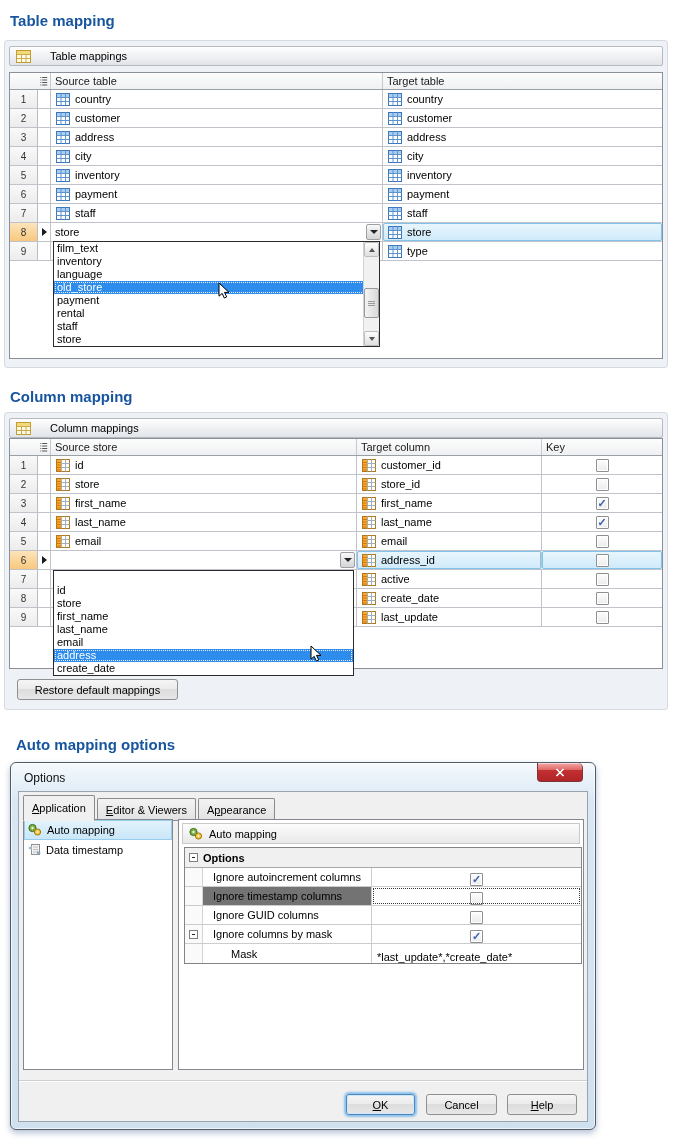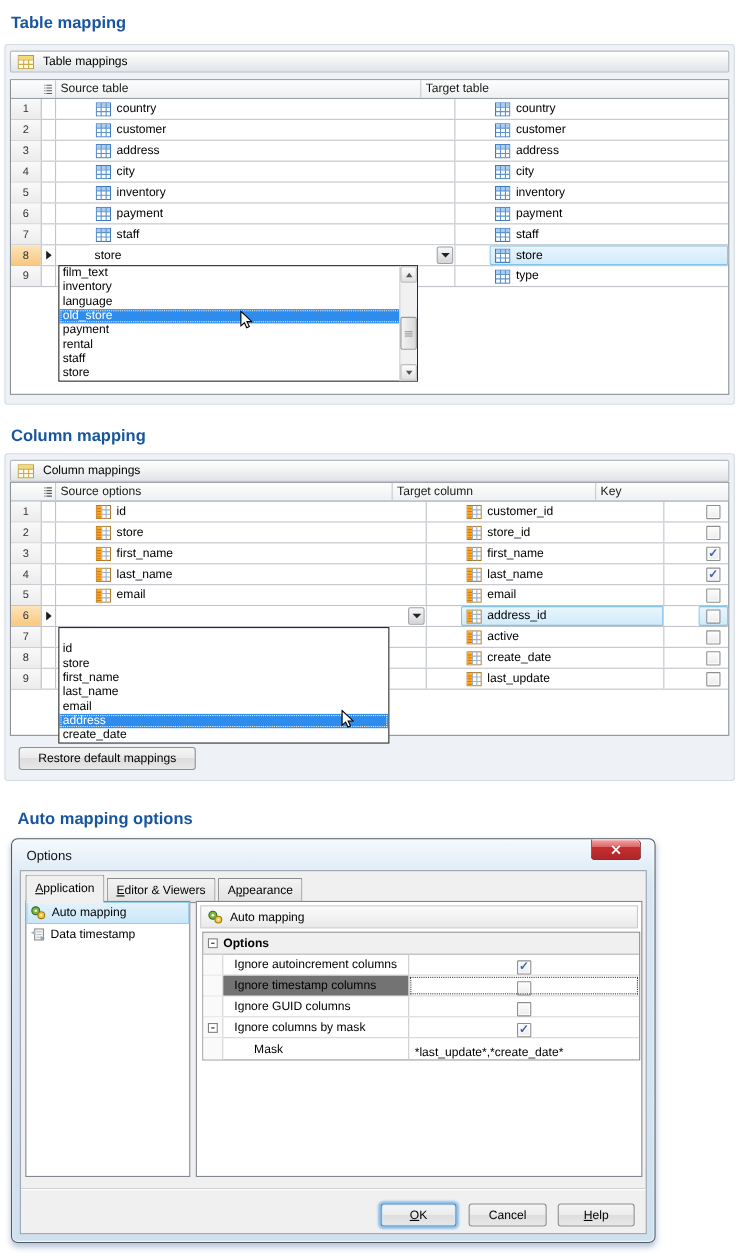--- a/index.html
+++ b/index.html
@@ -11,41 +11,41 @@
   }
   .h1 { position: absolute; font-size: 15px; font-weight: bold; color: #17559e; }
 
   
   .section-panel { position: absolute; background: #eef1f5; border: 1px solid #d5dae0; border-radius: 3px; }
   #panel1 { left: 4px; top: 40px; width: 664px; height: 328px; }
   #panel2 { left: 4px; top: 412px; width: 664px; height: 298px; }
   .panel-header {
     position: absolute; left: 4px; top: 5px; right: 4px; height: 20px;
     background: linear-gradient(#ffffff, #e1e4e8); border: 1px solid #b6bac0; border-radius: 2px;
-    display: flex; align-items: center; gap: 8px; padding-left: 6px;
+    display: flex; align-items: center; gap: 19px; padding-left: 6px;
   }
   .icon { display: inline-flex; align-items: center; flex: 0 0 auto; }
 
   
   .grid { position: absolute; background: #fff; border: 1px solid #8a9097; }
   #grid1 { left: 4px; top: 31px; width: 654px; height: 287px; }
   #grid2 { left: 4px; top: 25px; width: 654px; height: 231px; }
   .grid-header { display: flex; height: 17px; background: linear-gradient(#fdfdfd,#eef0f2); border-bottom: 1px solid #9aa0a7; }
   .gh-cell { display: flex; align-items: center; padding-left: 4px; border-right: 1px solid #c6cacf; color: #1a1a1a; }
   .gh-first { width: 41px; justify-content: flex-end; padding: 0 2px 0 0; }
   #grid1 .gh-source { width: 332px; }  #grid1 .gh-target { flex: 1; border-right: none; }
   #grid2 .gh-source { width: 306px; }  #grid2 .gh-target { width: 185px; } #grid2 .gh-key { flex: 1; border-right: none; }
   .grid-row { display: flex; height: 19px; border-bottom: 1px solid #c0c4ca; }
   .cell-num {
     width: 28px; background: linear-gradient(#f9f9f9,#ececec); border-right: 1px solid #b9bdc3;
     display: flex; align-items: center; justify-content: center; font-size: 10px; color: #333;
   }
   .cell-num.active { background: linear-gradient(#fde4ba,#f8c87e); }
   .cell-marker { width: 13px; border-right: 1px solid #c0c4ca; display: flex; align-items: center; justify-content: center; }
-  .cell-data { display: flex; align-items: center; gap: 5px; padding-left: 5px; border-right: 1px solid #c0c4ca; position: relative; margin-left: 31px; }
+  .cell-data { display: flex; align-items: center; gap: 5px; padding-left: 5px; border-right: 1px solid #c0c4ca; position: relative; }
   #grid1 .cell-source { width: 332px; } #grid1 .cell-target { flex: 1; border-right: none; }
   #grid2 .cell-source { width: 306px; } #grid2 .cell-target { width: 185px; }
   #grid2 .cell-key { flex: 1; border-right: none; justify-content: center; padding-left: 0; }
   .cell-data.selected {
     background: linear-gradient(#eaf6fd,#cfeafa); box-shadow: inset 0 0 0 1px #84c3e8; border-radius: 2px;
   }
   .lbl { white-space: nowrap; }
 
   
   .editor { position: absolute; inset: 0; background: #fff; display: flex; align-items: center; padding-left: 4px; }
@@ -417,21 +417,21 @@
     </div>
     <div class="grid" id="grid2">
       <div class="grid-header">
         <div class="gh-cell gh-first">
             <span class="icon">
               <svg width="8" height="10" viewBox="0 0 8 10">
                 <path d="M2.2 1.5h5 M2.2 4h5 M2.2 6.5h5 M2.2 9h5 M0.4 1.5h0.9 M0.4 4h0.9 M0.4 6.5h0.9 M0.4 9h0.9" stroke="#555" fill="none"></path>
               </svg>
             </span>
           </div>
-        <div class="gh-cell gh-source">Source options</div>
+        <div class="gh-cell gh-source">Source store</div>
         <div class="gh-cell gh-target">Target column</div>
         <div class="gh-cell gh-key">Key</div>
       </div>
       <div id="g2rows">
           <div class="grid-row">
             <div class="cell-num">1</div>
             <div class="cell-marker"></div>
             <div class="cell-data cell-source">
               <span class="icon">
                 <svg width="14" height="13" viewBox="0 0 14 13">

